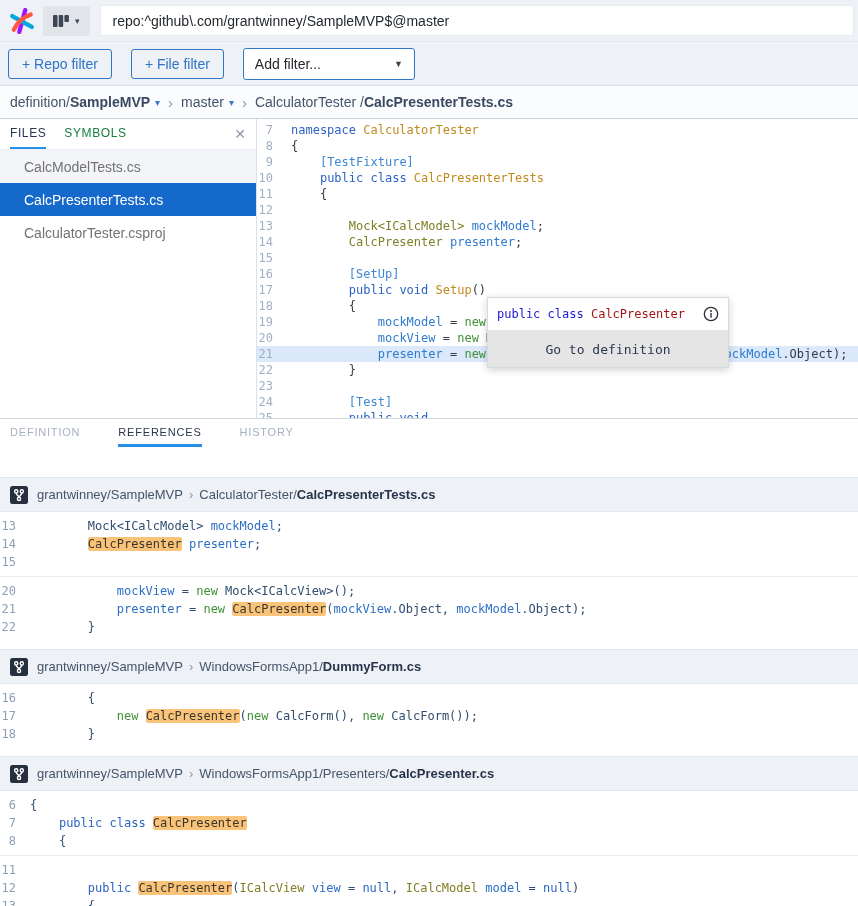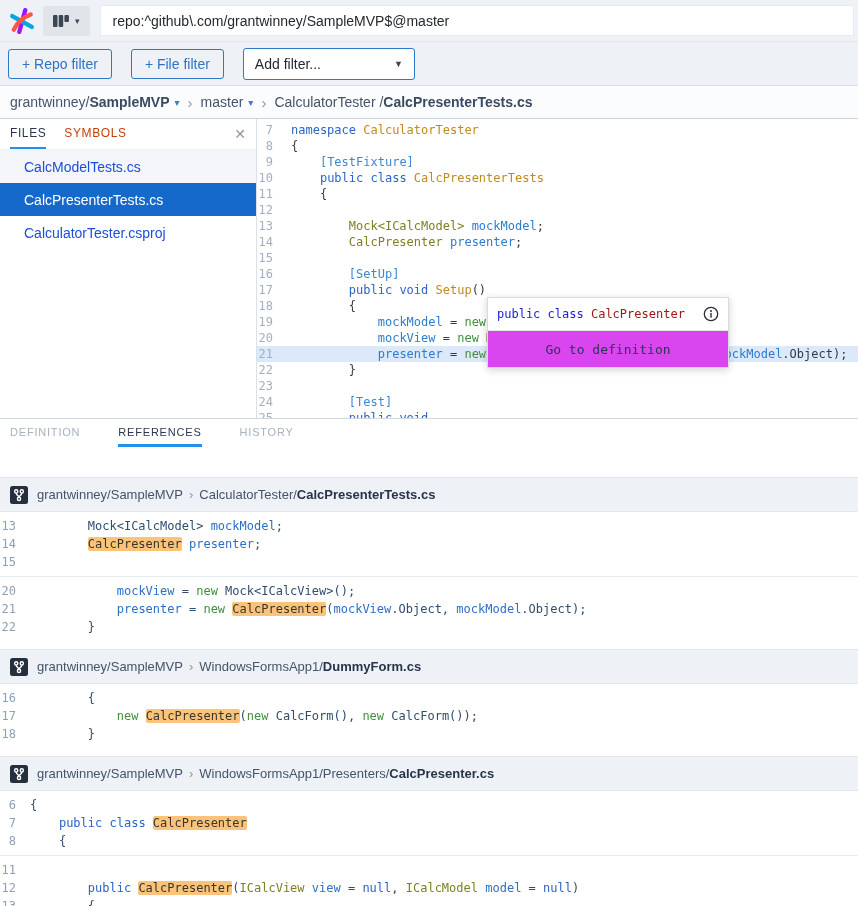--- a/index.html
+++ b/index.html
@@ -24,24 +24,24 @@
   .breadcrumb { height:33px; background:#fbfcfe; border-bottom:1px solid #cbd3dd; display:flex; align-items:center; padding:0 10px; font-size:14px; color:#44546a; flex:0 0 auto; }
   .bc-item { display:flex; align-items:center; cursor:pointer; }
   .bc-caret { color:#3b7ad0; font-size:10px; margin-left:5px; }
   .bc-sep { color:#8a97a8; font-size:15px; margin:0 8px; }
   .bc-bold { font-weight:bold; color:#3a4a62; }
 
   
   .main { flex:0 0 300px; display:flex; min-height:0; border-bottom:1px solid #d0d7df; }
   .sidebar { width:257px; border-right:1px solid #dce1e8; display:flex; flex-direction:column; background:#fff; flex:0 0 auto; }
   .side-tabs { height:31px; display:flex; align-items:stretch; padding-left:10px; border-bottom:1px solid #edf0f4; }
-  .side-tab { font-size:12px; letter-spacing:.6px; margin-right:18px; color:#c2410c; cursor:pointer; display:flex; align-items:center; border-bottom:2px solid transparent; }
+  .side-tab { font-size:12px; letter-spacing:.6px; margin-right:18px; color:#15803d; cursor:pointer; display:flex; align-items:center; border-bottom:2px solid transparent; }
   .side-tab.active { color:#2b3750; border-bottom-color:#2590ea; }
   .side-close { margin-left:auto; margin-right:10px; color:#8a97a8; font-size:14px; cursor:pointer; display:flex; align-items:center; }
-  .file-row { height:33px; display:flex; align-items:center; padding-left:24px; font-size:14px; color:#1d4ed8; cursor:pointer; }
+  .file-row { height:33px; display:flex; align-items:center; padding-left:24px; font-size:14px; color:#737373; cursor:pointer; }
   .file-row.hover { background:#f3f5f8; }
   .file-row.selected { background:#1569cb; color:#fff; }
 
   
   .code-pane { flex:1; position:relative; overflow:hidden; background:#fff; font-family:"DejaVu Sans Mono","Liberation Mono",monospace; font-size:12px; padding-top:3px; }
   .code-line { height:16px; line-height:16px; display:flex; white-space:pre; }
   .code-line.hl-line { background:#dce9fa; }
   .ln { width:34px; flex:0 0 auto; text-align:right; color:#9fb0c4; padding-right:18px; cursor:pointer; }
   .lc { white-space:pre; }
 
@@ -56,21 +56,21 @@
   .tk-pl { color:#333a45; }
   .tk-rp { color:#2f4d6e; }
   .tk-hl { background:#f9c479; color:#3a352b; border-radius:2px; }
   .tk-tkw { color:#1b18d8; }
   .tk-tcl { color:#a31515; }
 
   
   .tooltip { position:absolute; left:230px; top:178px; width:242px; background:#fff; border:1px solid #d7dbe0; box-shadow:0 2px 8px rgba(0,0,0,.18); z-index:5; }
   .tt-sig { height:33px; display:flex; align-items:center; justify-content:space-between; padding:0 9px; font-family:"DejaVu Sans Mono","Liberation Mono",monospace; font-size:12px; border-bottom:1px solid #e4e7ea; }
   .tt-actions { display:flex; height:36px; }
-  .tt-btn { flex:1; display:flex; align-items:center; justify-content:center; font-size:13px; color:#2b3750; background:#d946ef; cursor:pointer; border-right:6px solid #000000; }
+  .tt-btn { flex:1; display:flex; align-items:center; justify-content:center; font-size:13px; color:#2b3750; background:#e5e5e5; cursor:pointer; border-right:6px solid #000000; }
   .tt-btn:last-child { border-right:none; }
   .tt-btn.active { background:#d3d8de; }
 
   
   .panel-tabs { height:28px; display:flex; align-items:stretch; padding-left:10px; background:#fff; flex:0 0 auto;gap:16px; }
   .panel-tab { font-size:11px; letter-spacing:.8px; color:#a7b1bf; margin-right:22px; display:flex; align-items:center; border-bottom:3px solid transparent; cursor:pointer; }
   .panel-tab.active { color:#2b3750; border-bottom-color:#2590ea; }
 
   .refs { flex:1; overflow:hidden; background:#fff; padding-top:30px; }
   .ref-group + .ref-group { margin-top:8px; }
@@ -110,21 +110,21 @@
     <div class="filter-btn">+ Repo filter</div>
     <div class="filter-btn">+ File filter</div>
     <div class="add-filter">
       <span>Add filter...</span>
       <span class="add-caret">▼</span>
     </div>
   </div>
 
   <div class="breadcrumb">
     <span class="bc-item">
-      <span>grantwinney/</span>
+      <span>definition/</span>
         <span class="bc-bold">SampleMVP</span>
       <span class="bc-caret">▾</span>
     </span>
     <span class="bc-sep">›</span>
     <span class="bc-item">
       <span>master</span>
       <span class="bc-caret">▾</span>
     </span>
     <span class="bc-sep">›</span>
     <span class="bc-item">

